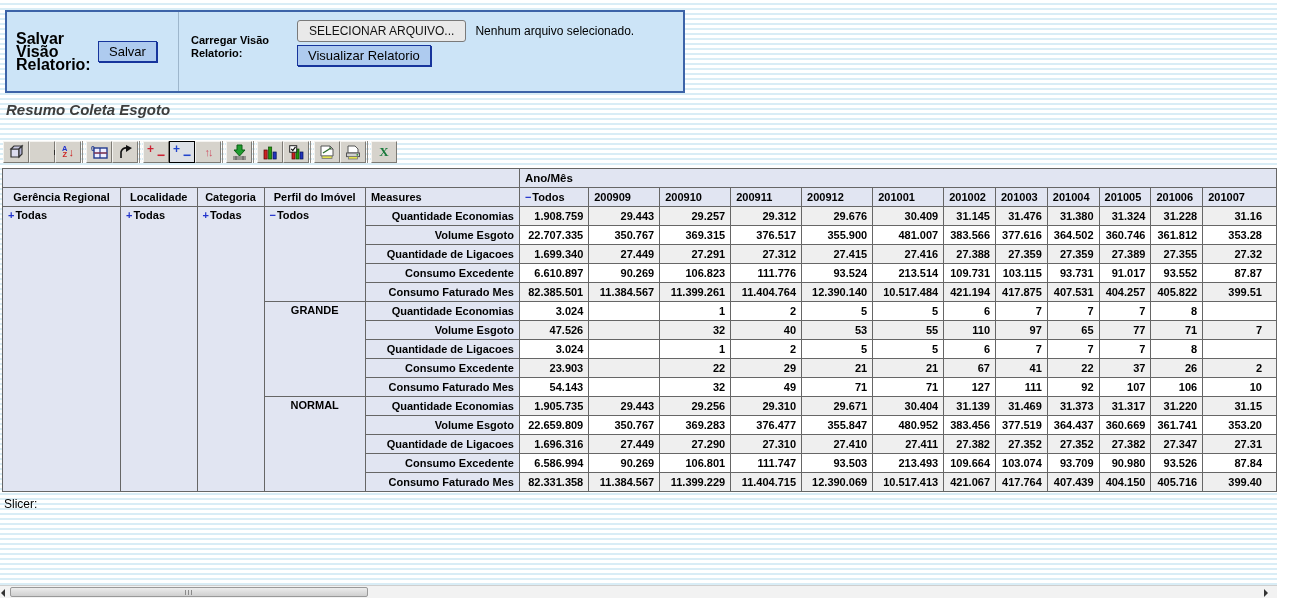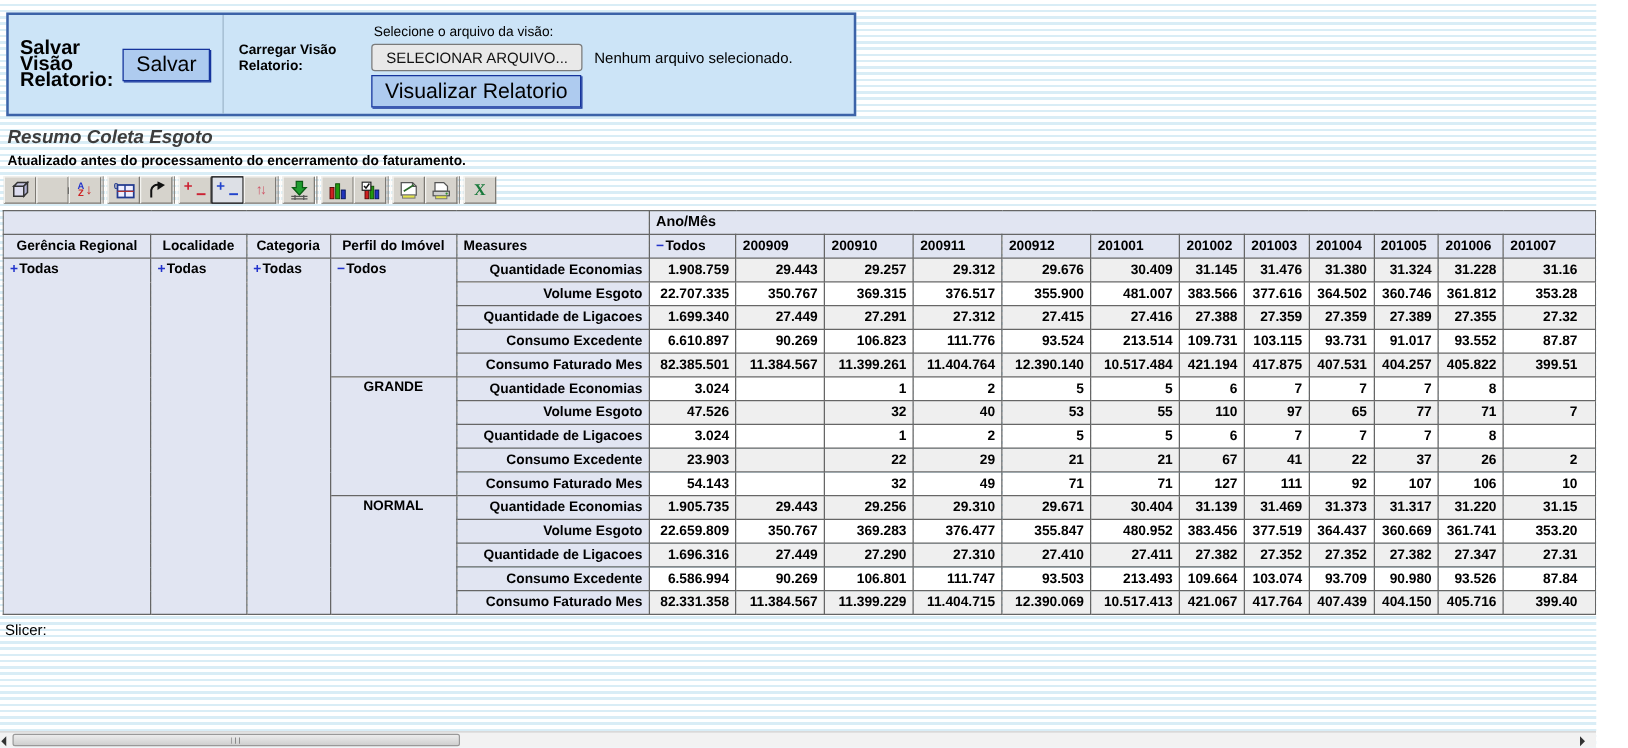--- a/index.html
+++ b/index.html
@@ -13,21 +13,21 @@
     position: absolute; left: 5px; top: 10px; width: 680px; height: 83px;
     background: #cce4f7; border: 2px solid #3c63a8; display: flex;
   }
   .form-left {
     width: 172px; border-right: 1px solid #9db6cc; display: flex;
     align-items: center; padding-left: 9px;
   }
   .form-left .lbl { font-size: 16px; font-weight: bold; width: 82px; line-height: 13px; }
   .btn-blue {
     background: #aecbef; border: 1px solid #16349c; box-shadow: 1px 1px 0 #16349c;
-    font-family: "Liberation Sans", sans-serif; font-size: 17px; color: #000;
+    font-family: "Liberation Sans", sans-serif; font-size: 13px; color: #000;
     padding: 2px 10px; cursor: pointer;
   }
   .form-right { display: flex; padding: 8px 0 0 12px; }
   .form-right .lbl { font-size: 11px; font-weight: bold; width: 92px; line-height: 13px; margin-top: 14px; }
   .file-col { margin-left: 14px; }
   .file-prompt { font-size: 11px; margin: 0 0 3px 2px; }
   .file-row { display: flex; align-items: center; }
   .btn-file {
     background: #e9e9e9; border: 1px solid #7a7a7a; border-radius: 3px;
     font-family: "Liberation Sans", sans-serif; font-size: 12px; color: #111;
@@ -105,32 +105,30 @@
 <div class="page">
 
   <div class="form-box">
     <div class="form-left">
       <span class="lbl">Salvar Visão Relatorio:</span>
       <button class="btn-blue">Salvar</button>
     </div>
     <div class="form-right">
       <span class="lbl">Carregar Visão Relatorio:</span>
       <div class="file-col">
-        <div class="file-prompt">Selecione o arquivo da visão:</div>
         <div class="file-row">
           <button class="btn-file">SELECIONAR ARQUIVO...</button>
           <span class="file-status">Nenhum arquivo selecionado.</span>
         </div>
         <button class="btn-blue btn-view">Visualizar Relatorio</button>
       </div>
     </div>
   </div>
 
   <div class="rpt-title">Resumo Coleta Esgoto</div>
-  <div class="rpt-sub">Atualizado antes do processamento do encerramento do faturamento.</div>
 
   <div class="toolbar">
     <button class="tb-btn" title="OLAP Navigator">
       <svg width="16" height="16" viewBox="0 0 16 16">
         <polygon points="3,5 11,5 11,13 3,13" fill="#dcdcee" stroke="#333" stroke-width="1.2"></polygon>
         <polygon points="3,5 6,2 14,2 11,5" fill="#c8c8e2" stroke="#333" stroke-width="1.2"></polygon>
         <polygon points="11,5 14,2 14,10 11,13" fill="#b4b4d6" stroke="#333" stroke-width="1.2"></polygon>
       </svg>
     </button>
     <button class="tb-btn" title="MDX">

